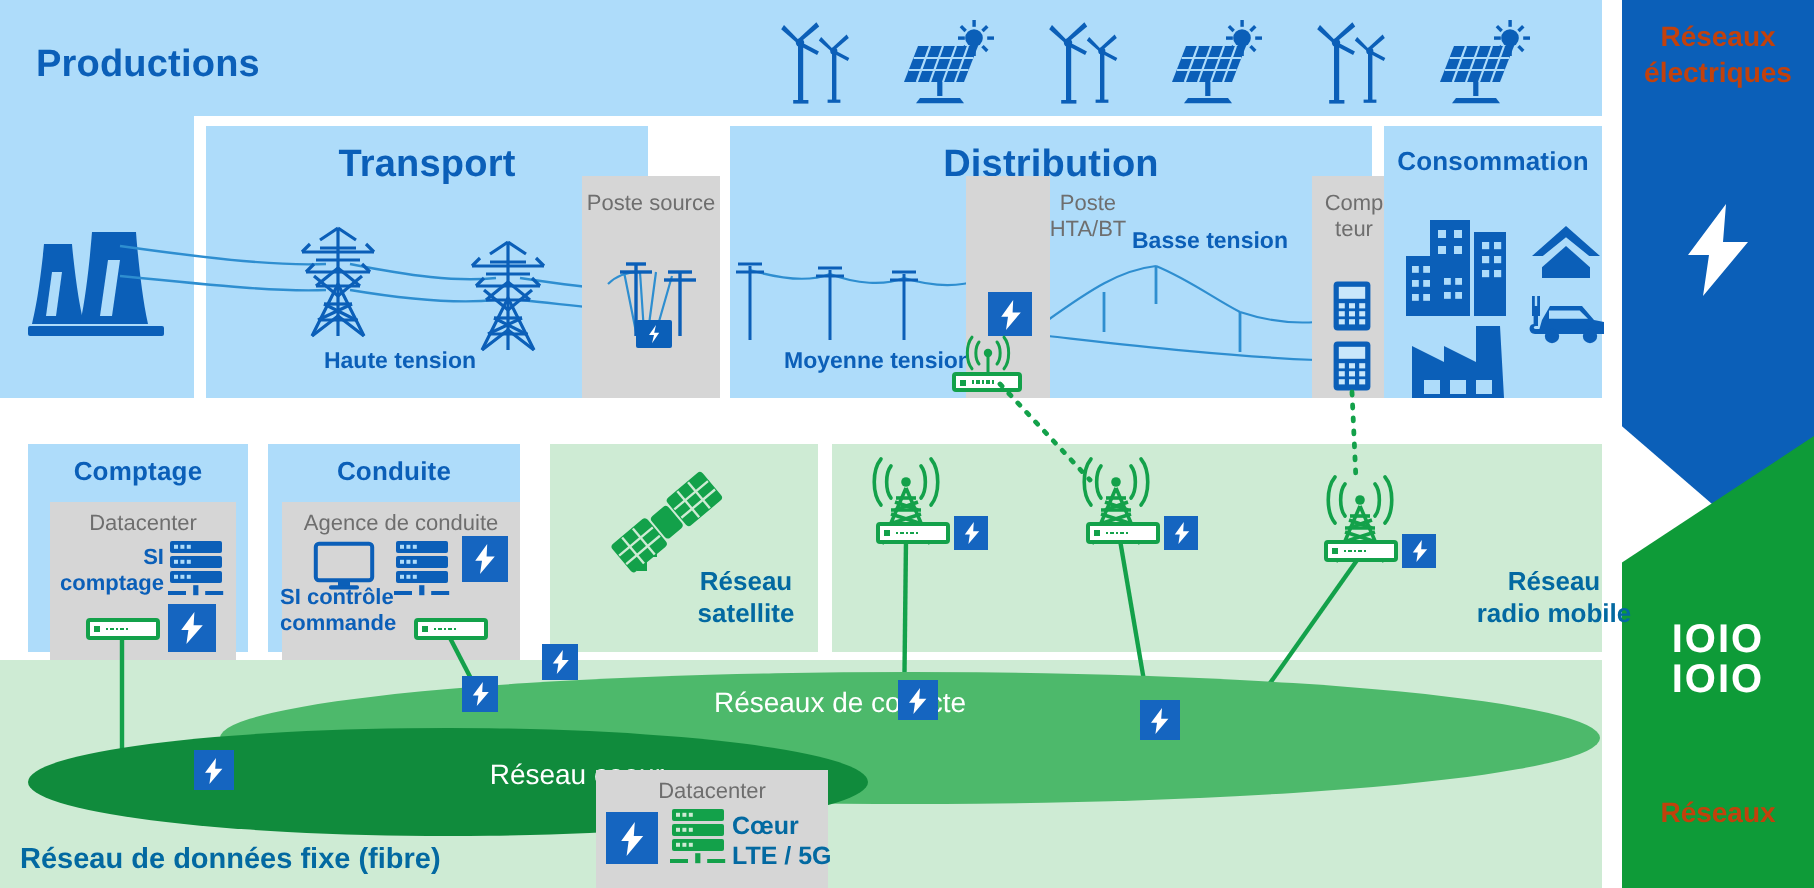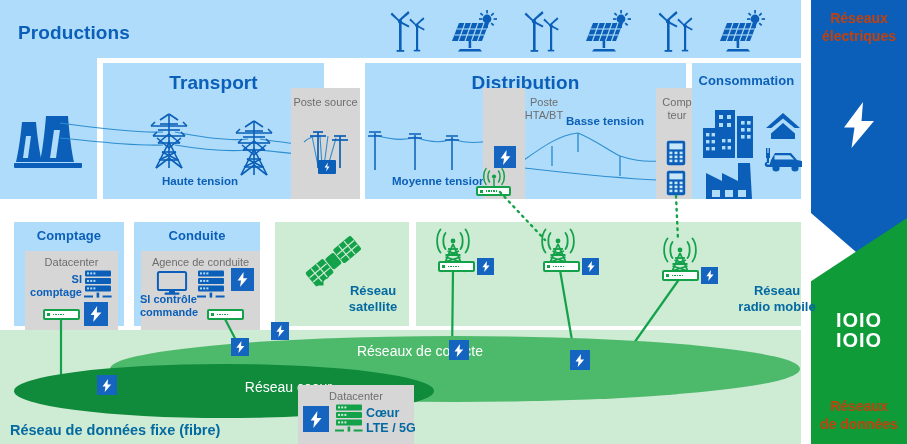--- a/index.html
+++ b/index.html
@@ -486,21 +486,20 @@
     <path d="M20 0 L1 25.5 L11.5 25.5 L8.5 46 L31 19 L18.5 19 Z" fill="#fff"></path>
   </svg>
 
   <div class="abs rail-green" style="left:811px; top:218px; width:96px; height:226px;"></div>
   <div class="abs binary" style="left:811px; top:310px; width:96px;">
     <div>IOIO</div>
     <div>IOIO</div>
   </div>
   <div class="abs rail-text" style="left:811px; top:398px; width:96px;">
     <div>Réseaux</div>
-    <div>de données</div>
   </div>
 
   <div class="abs zone-lightgreen" style="left:0; top:330px; width:801px; height:114px;"></div>
   <div class="abs zone-lightgreen" style="left:275px; top:330px; width:526px; height:114px;"></div>
 
   <div class="abs zone-lightblue" style="left:14px; top:222px; width:110px; height:104px;"></div>
   <div class="abs zone-title small" style="left:14px; top:228px; width:110px;">Comptage</div>
   <div class="abs zone-grey" style="left:25px; top:251px; width:93px; height:79px;"></div>
   <div class="abs grey-label" style="left:25px; top:256px; width:93px;">Datacenter</div>
   <div class="abs blue-inline-label" style="left:22px; top:273px; width:60px; text-align:right;">

